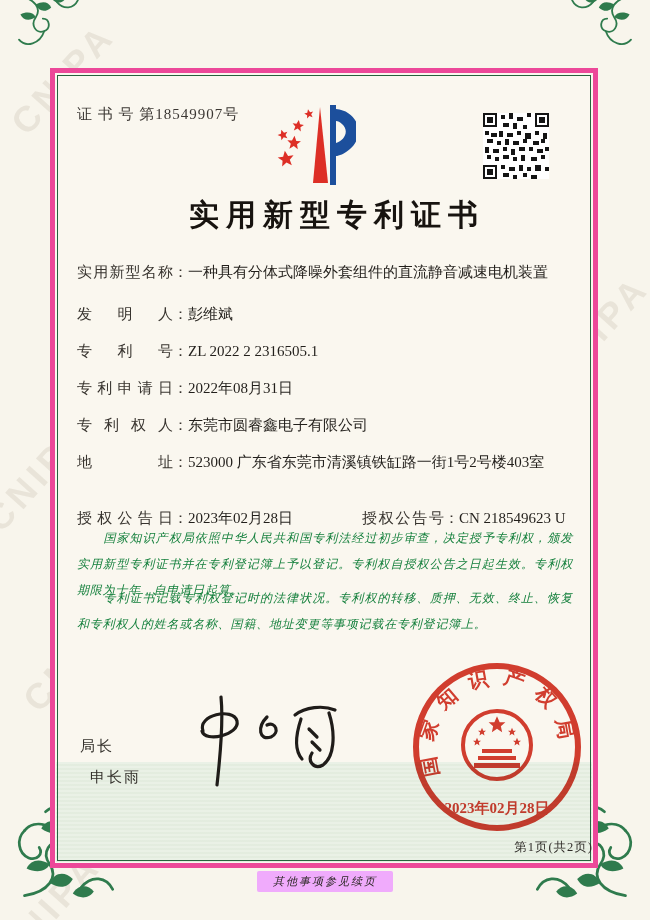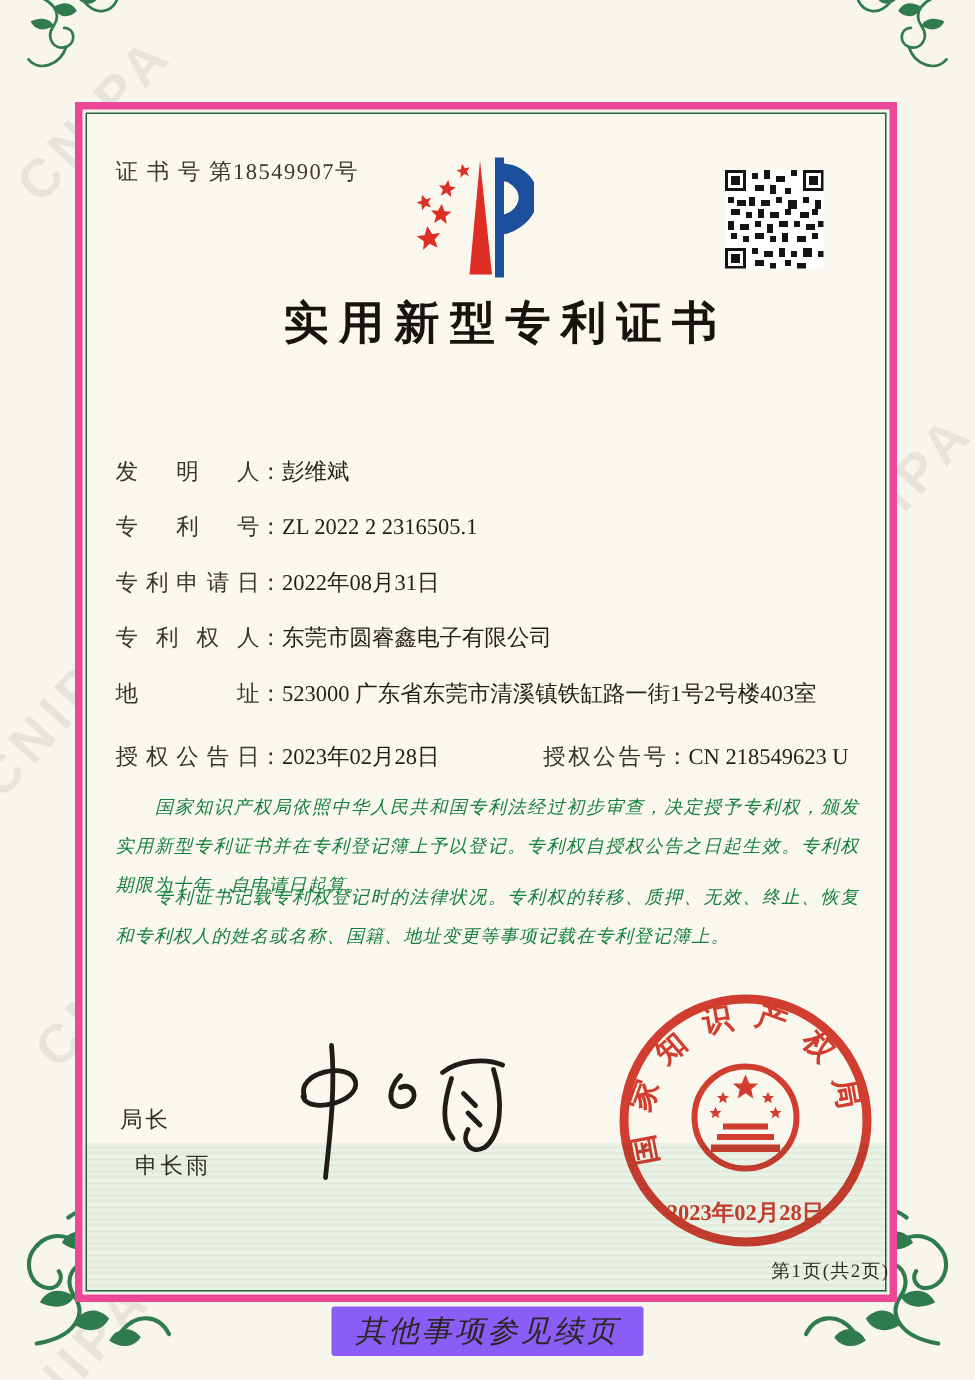--- a/index.html
+++ b/index.html
@@ -60,22 +60,22 @@
   }
   
   .signer-role{position:absolute;left:25px;top:664px;font-family:Liberation Serif, serif;font-size:15px;color:#33302b;letter-spacing:2px;}
   .signer-name{position:absolute;left:35px;top:695px;font-family:"Liberation Sans","DejaVu Sans",sans-serif;font-size:15px;color:#33302b;letter-spacing:2px;}
   .signature{position:absolute;left:128px;top:614px;width:180px;height:110px;}
   .seal{position:absolute;left:356px;top:588px;width:172px;height:172px;mix-blend-mode:multiply;opacity:0.93;}
   
   .page-num{position:absolute;left:0;right:0;bottom:7px;text-align:right;font-size:12.5px;color:#2e2b27;letter-spacing:1px;}
   .cont-note{
     position:absolute;left:50%;top:871px;transform:translateX(-50%);
-    background:#8b5cf6;padding:3px 16px;border-radius:2px;
-    font-size:20px;font-style:italic;letter-spacing:2px;color:#2a2723;
+    background:#f0abfc;padding:3px 16px;border-radius:2px;
+    font-size:11px;font-style:italic;letter-spacing:2px;color:#2a2723;
     white-space:nowrap;
   }
 </style>
 </head>
 <body>
 
 <div class="wm" style="left:-4px;top:58px;">CNIPA</div>
 <div class="wm" style="left:-30px;top:455px;">CNIPA</div>
 <div class="wm" style="left:530px;top:310px;">CNIPA</div>
 <div class="wm" style="left:8px;top:635px;">CNIPA</div>
@@ -233,36 +233,39 @@
       <g fill="#141414">
           <rect x="2" y="2" width="3" height="3"></rect>
           <rect x="28" y="2" width="3" height="3"></rect>
           <rect x="2" y="28" width="3" height="3"></rect>
         </g>
     </svg>
   </div>
 
   <div class="title">实用新型专利证书</div>
 
+  <div class="field-row" style="top:190px">
+    <span class="flabel">实用新型名称</span><span class="fcolon">：</span><span class="fvalue">一种具有分体式降噪外套组件的直流静音减速电机装置</span>
+  </div>
   <div class="field-row" style="top:232px">
     <span class="flabel">发明人</span><span class="fcolon">：</span><span class="fvalue">彭维斌</span>
   </div>
   <div class="field-row" style="top:269px">
     <span class="flabel">专利号</span><span class="fcolon">：</span><span class="fvalue">ZL 2022 2 2316505.1</span>
   </div>
   <div class="field-row" style="top:306px">
     <span class="flabel">专利申请日</span><span class="fcolon">：</span><span class="fvalue">2022年08月31日</span>
   </div>
   <div class="field-row" style="top:343px">
     <span class="flabel">专利权人</span><span class="fcolon">：</span><span class="fvalue">东莞市圆睿鑫电子有限公司</span>
   </div>
   <div class="field-row" style="top:380px">
     <span class="flabel">地址</span><span class="fcolon">：</span><span class="fvalue">523000 广东省东莞市清溪镇铁缸路一街1号2号楼403室</span>
   </div>
-  <div class="field-row" style="top:422px">
+  <div class="field-row" style="top:436px">
     <span class="flabel">授权公告日</span><span class="fcolon">：</span><span class="fvalue">2023年02月28日</span>
     <span class="grant2">
       <span class="flabel" style="width:82px">授权公告号</span><span class="fcolon">：</span><span class="fvalue">CN 218549623 U</span>
     </span>
   </div>
 
   <div class="para" style="top:452px">国家知识产权局依照中华人民共和国专利法经过初步审查，决定授予专利权，颁发实用新型专利证书并在专利登记簿上予以登记。专利权自授权公告之日起生效。专利权期限为十年，自申请日起算。</div>
   <div class="para" style="top:512px">专利证书记载专利权登记时的法律状况。专利权的转移、质押、无效、终止、恢复和专利权人的姓名或名称、国籍、地址变更等事项记载在专利登记簿上。</div>
 
   <div class="signer-role">局长</div>

